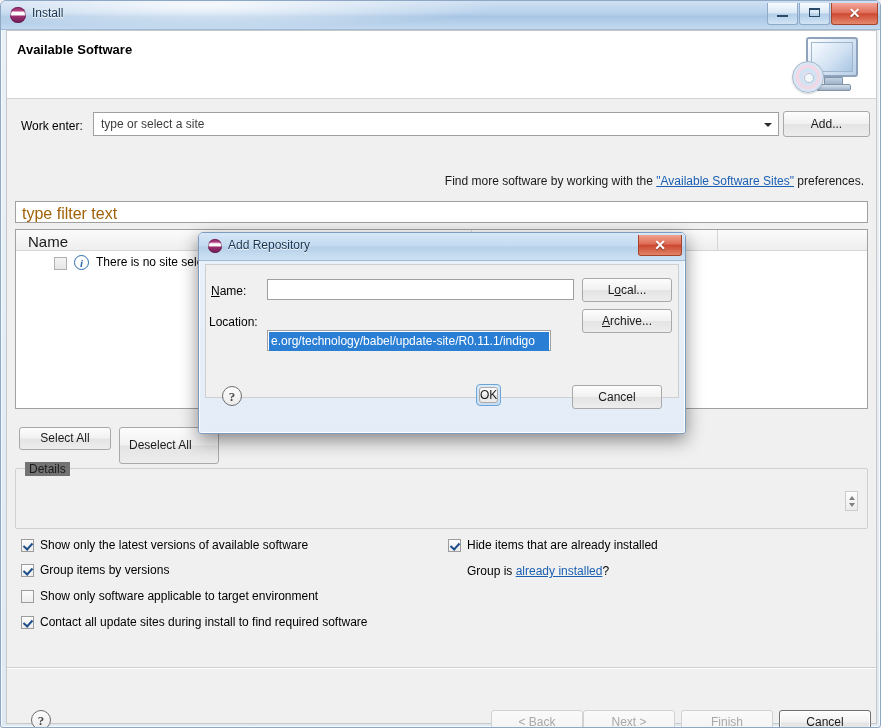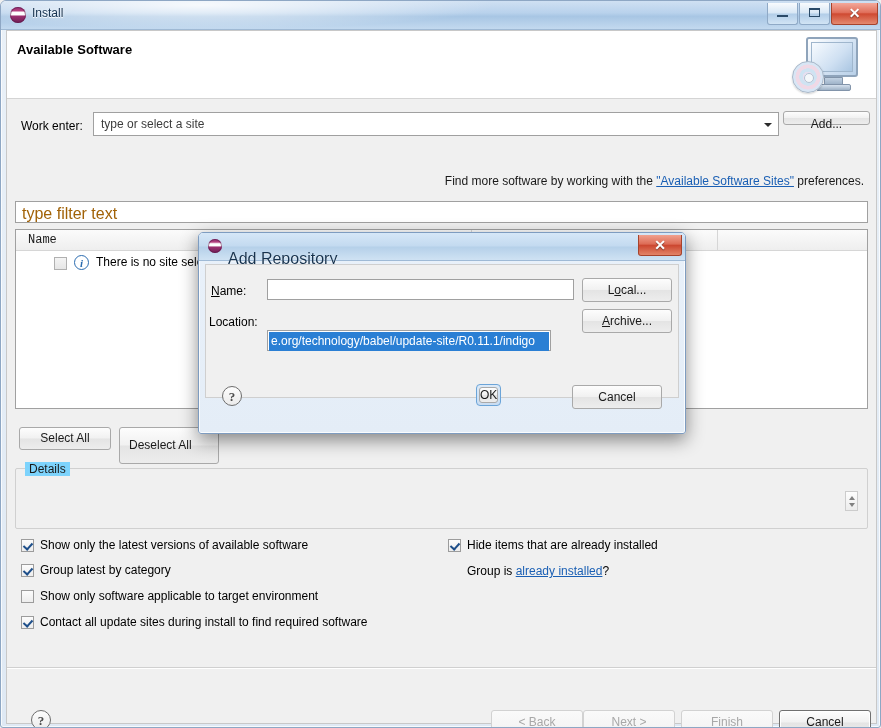--- a/index.html
+++ b/index.html
@@ -251,21 +251,21 @@
     padding: 0;
   }
   .btn.disabled {
     color: #a8a8a8;
     background: linear-gradient(180deg,#fafafa,#f2f2f2);
     border-color: #d2d2d2;
   }
   .btn-add {
     position: absolute;
     left: 776px; top: 80px;
-    width: 87px; height: 14px;
+    width: 87px; height: 26px;
     line-height: 24px;
   }
   .findmore {
     position: absolute;
     right: 12px; top: 150px;
     font-size: 12px;
     color: #1a1a1a;
     transform: translateY(-50%);
   }
   .link {
@@ -303,23 +303,22 @@
     position: absolute;
     left: 0; top: 0;
     width: 851px; height: 21px;
     background: linear-gradient(180deg,#fbfbfb,#eeeeee);
     border-bottom: 1px solid #d6d6d6;
     box-sizing: border-box;
   }
   .th {
     position: absolute;
     top: 3px;
-    font-size: 12px;
+    font-size: 15px;
     color: #1a1a1a;
-    font-family: Liberation Mono, monospace;
   }
   .th-name { left: 12px; }
   .th-version { left: 464px; }
   .col-sep {
     position: absolute;
     top: 0; width: 1px; height: 21px;
     background: #d6d6d6;
   }
   .tree-row {
     position: absolute;
@@ -380,21 +379,21 @@
     left: 8px; top: 437px;
     width: 853px; height: 61px;
     border: 1px solid #d0d0d0;
     border-radius: 2px;
     box-sizing: border-box;
     background: #f0f0f0;
   }
   .details-legend {
     position: absolute;
     left: 18px; top: 431px;
-    background: #7dd3fc;
+    background: #737373;
     padding: 0 4px;
     font-size: 12px;
     color: #1a1a1a;
   }
   .spinner {
     position: absolute;
     right: 9px; top: 22px;
     width: 13px; height: 20px;
     border: 1px solid #cccccc;
     background: linear-gradient(180deg,#fdfdfd,#ececec);
@@ -499,22 +498,22 @@
     border-bottom: 1px solid #9fbad6;
   }
   .dlg-icon {
     position: absolute;
     left: 9px; top: 6px;
     width: 14px; height: 14px;
   }
   .dlg-icon .eclipse-globe { width: 14px; height: 14px; }
   .dlg-title-text {
     position: absolute;
-    left: 29px; top: 17px;
-    font-size: 16px;
+    left: 29px; top: 5px;
+    font-size: 12px;
     color: #17334f;
     text-shadow: 0 1px 0 rgba(255,255,255,0.9);
   }
   .dlg-close {
     position: absolute;
     right: 3px; top: 2px;
     width: 42px; height: 20px;
     border: 1px solid #a6432c;
     border-top: none;
     border-radius: 0 0 3px 3px;
@@ -656,21 +655,21 @@
         </div>
       </div>
       <div class="details-legend">Details</div>
 
       <div class="cb-row" style="left:14px; top:507px;">
         <span class="cbx checked"></span>
         <span class="cb-label">Show only the latest versions of available software</span>
       </div>
       <div class="cb-row" style="left:14px; top:532px;">
         <span class="cbx checked"></span>
-        <span class="cb-label">Group latest by category</span>
+        <span class="cb-label">Group items by versions</span>
       </div>
       <div class="cb-row" style="left:14px; top:558px;">
         <span class="cbx"></span>
         <span class="cb-label">Show only software applicable to target environment</span>
       </div>
       <div class="cb-row" style="left:14px; top:584px;">
         <span class="cbx checked"></span>
         <span class="cb-label">Contact all update sites during install to find required software</span>
       </div>
 

